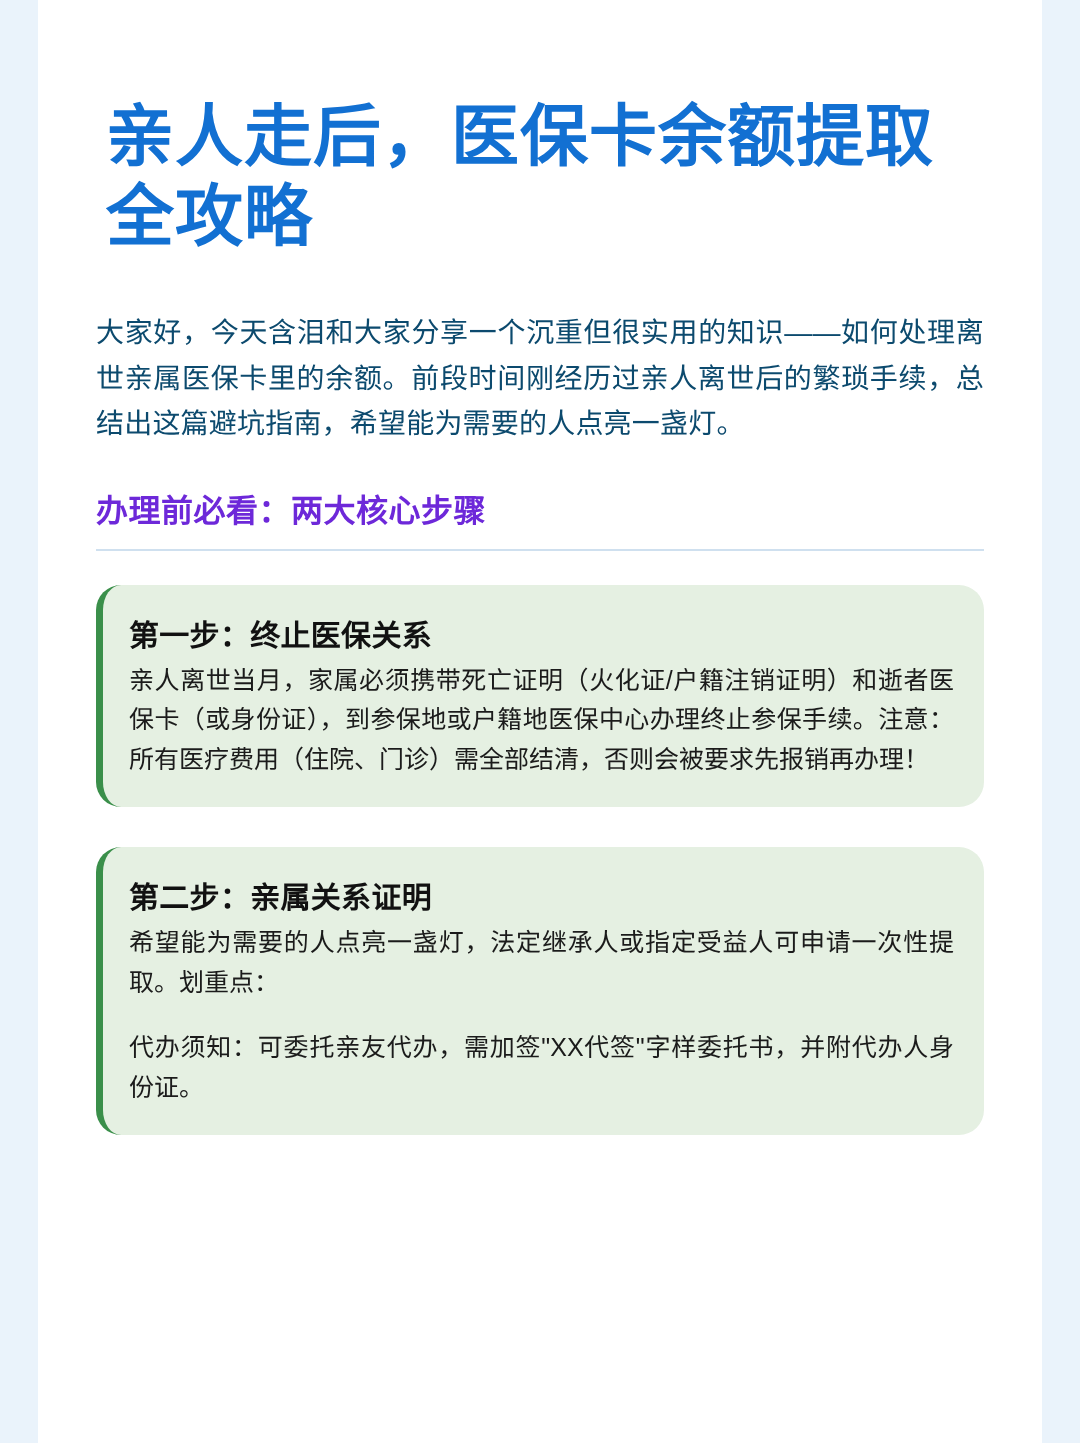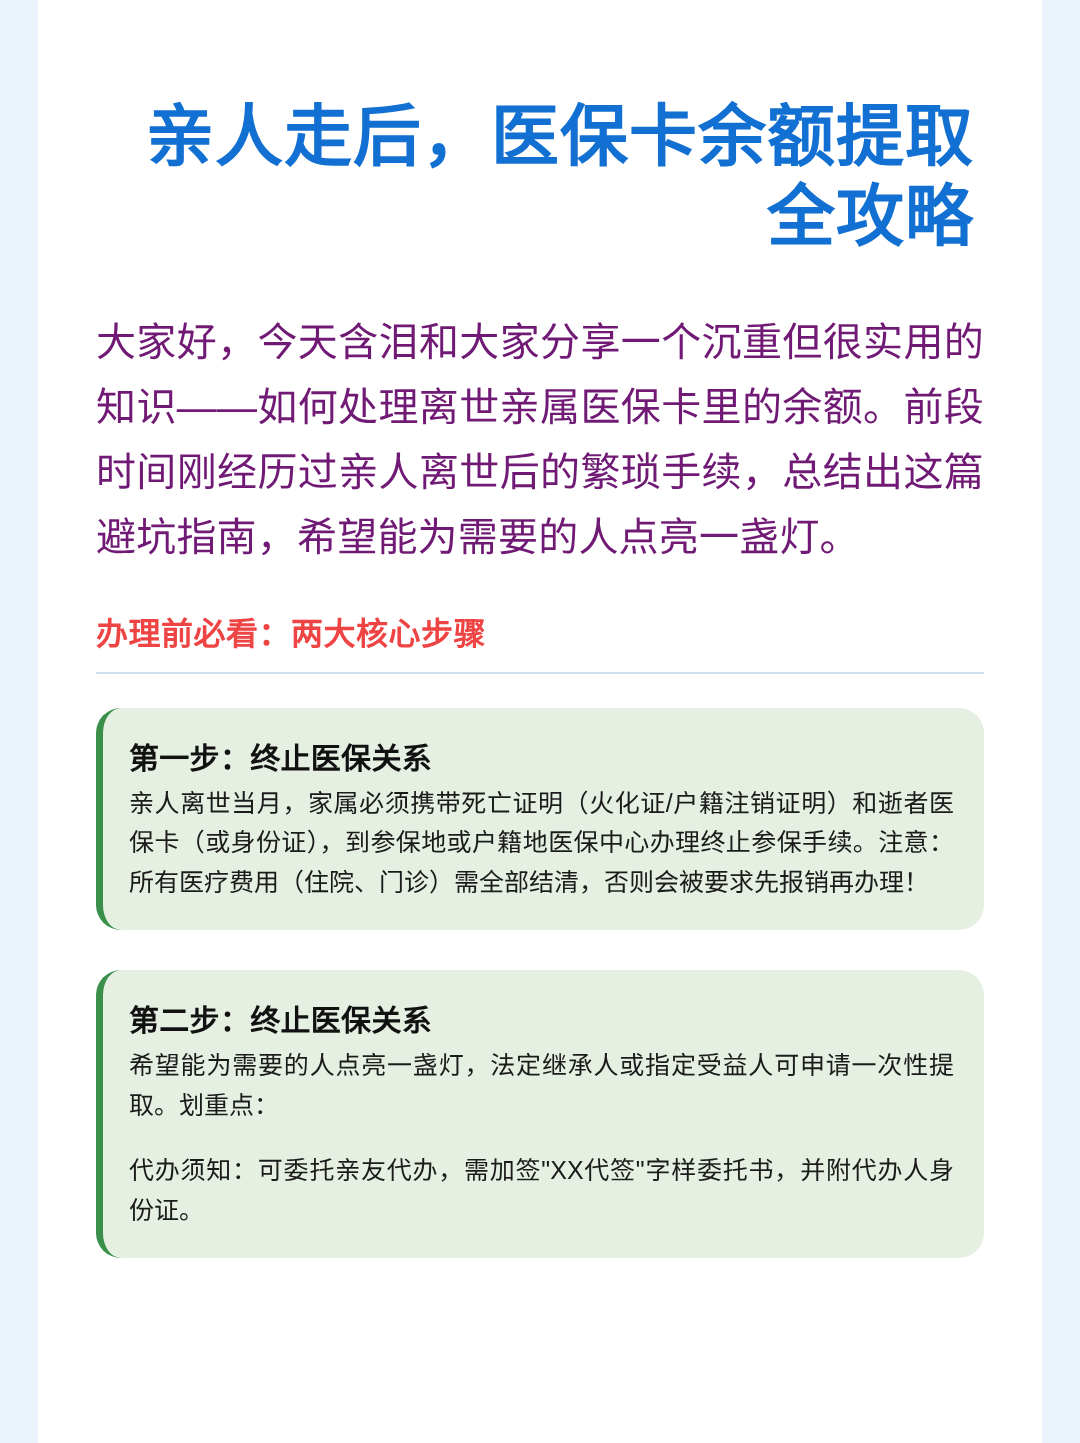--- a/index.html
+++ b/index.html
@@ -27,35 +27,35 @@
     min-height: 1443px;
     background: #ffffff;
     box-sizing: border-box;
     padding: 96px 58px 40px 58px;
   }
   .title {
     color: #1270d2;
     font-size: 68px;
     font-weight: 800;
     line-height: 1.18;
-    text-align: right;
+    text-align: left;
     letter-spacing: 1px;
     margin: 0 0 54px 0;
     padding: 0 10px;
   }
   .intro {
-    color: #701a75;
-    font-size: 40px;
+    color: #0c4a6e;
+    font-size: 28px;
     line-height: 1.62;
     margin: 0 0 38px 0;
     text-align: justify;
     letter-spacing: 0.2px;
   }
   .section-head {
-    color: #ef4444;
+    color: #6d28d9;
     font-size: 32px;
     font-weight: 700;
     margin: 0 0 18px 0;
     letter-spacing: 0.5px;
   }
   .divider {
     height: 2px;
     background: #cfe0ef;
     width: 100%;
     margin: 0 0 34px 0;
@@ -99,19 +99,19 @@
 
     <h2 class="section-head">办理前必看：两大核心步骤</h2>
     <div class="divider"></div>
 
     <div class="step-box">
       <div class="step-title">第一步：终止医保关系</div>
       <p class="step-body">亲人离世当月，家属必须携带死亡证明（火化证/户籍注销证明）和逝者医保卡（或身份证），到参保地或户籍地医保中心办理终止参保手续。注意：所有医疗费用（住院、门诊）需全部结清，否则会被要求先报销再办理！</p>
     </div>
 
     <div class="step-box">
-      <div class="step-title">第二步：终止医保关系</div>
+      <div class="step-title">第二步：亲属关系证明</div>
       <p class="step-body">希望能为需要的人点亮一盏灯，法定继承人或指定受益人可申请一次性提取。划重点：</p>
       <p class="step-body">代办须知：可委托亲友代办，需加签"XX代签"字样委托书，并附代办人身份证。</p>
     </div>
 
   </div>
 </div>
 
 </body></html>

